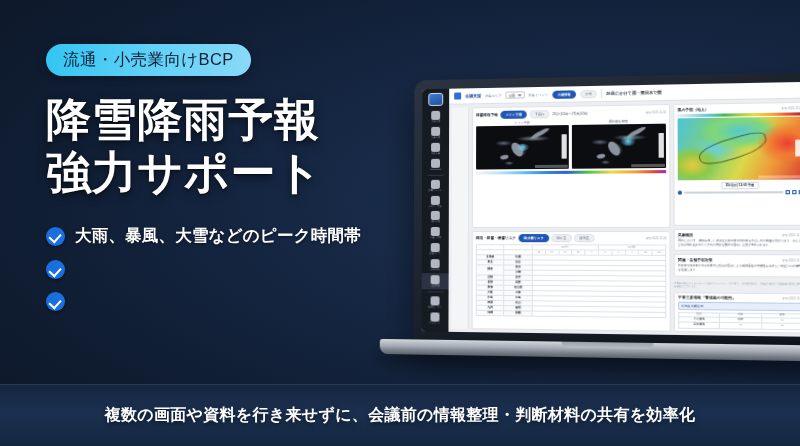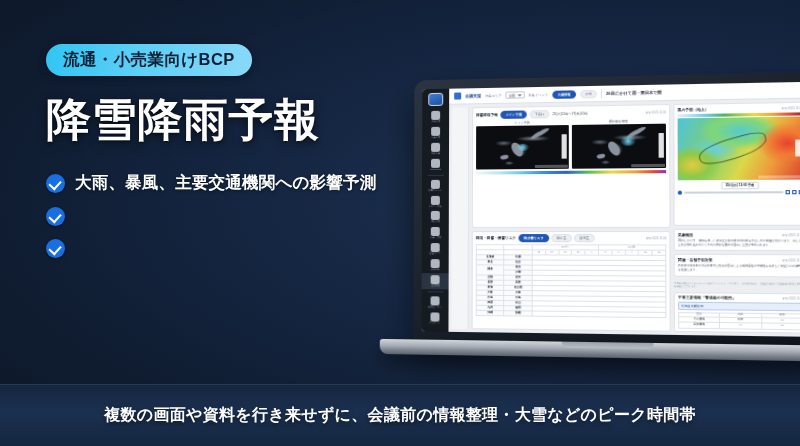--- a/index.html
+++ b/index.html
@@ -26,21 +26,21 @@
 
   
   .copy { position:absolute; left:46px; top:44px; width:380px; }
 
   .badge {
     display:inline-block;
     padding:6px 17px 7px;
     border-radius:999px;
     background:linear-gradient(100deg,#31c5f3 0%,#5ed0f7 48%,#8ad9f8 100%);
     color:#0d2036;
-    font-size:16.5px; font-weight:bold;
+    font-size:16.5px; font-weight:normal;
     letter-spacing:.4px;
     line-height:1.15;
     box-shadow:0 2px 8px rgba(0,0,0,.32);
   }
 
   .headline {
     margin-top:17px;
     color:#fff;
     font-size:45px;
     font-weight:bold;
@@ -281,26 +281,27 @@
 <body>
 
 <div id="hero">
   <div id="glow"></div>
 
   <div class="copy">
     <div class="badge">流通・小売業向けBCP</div>
 
     <div class="headline">
       <span>降雪降雨予報</span>
+      <span>強力サポート</span>
     </div>
 
     <div class="bullets">
       <div class="bullet">
         <span class="chk"></span>
-        <span class="btxt">大雨、暴風、主要交通機関への影響予測</span>
+        <span class="btxt">大雨、暴風、大雪などのピーク時間帯</span>
       </div>
       <div class="bullet">
         <span class="chk"></span>
       </div>
       <div class="bullet">
         <span class="chk"></span>
       </div>
     </div>
   </div>
 
@@ -596,15 +597,15 @@
           </div>
         </div>
 
       </div>
     </div>
     <div id="base"></div>
     <div id="base-notch"></div>
   </div>
 
   <div id="caption-bar">
-    <span class="ctxt">複数の画面や資料を行き来せずに、会議前の情報整理・大雪などのピーク時間帯</span>
+    <span class="ctxt">複数の画面や資料を行き来せずに、会議前の情報整理・判断材料の共有を効率化</span>
   </div>
 </div>
 
 </body></html>

